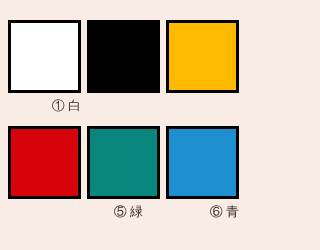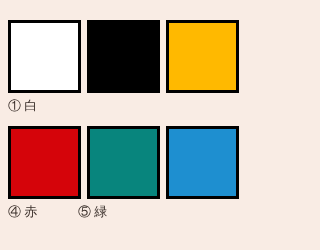--- a/index.html
+++ b/index.html
@@ -1,27 +1,27 @@
 <!DOCTYPE html>
 <html><head>
 <meta charset="utf-8">
 <style>
   html,body{margin:0;padding:0;}
   body{width:250px;height:250px;background:#f9ece4;overflow:hidden;
        font-family:"Liberation Serif",serif;}
   .grid{position:absolute;left:0;top:0;width:250px;height:250px;}
   .swatch{position:absolute;box-sizing:border-box;border:3px solid #000;}
-  .label{position:absolute;text-align:left;color:#3a2f2a;font-size:13px;white-space:nowrap;}
+  .label{position:absolute;text-align:right;color:#3a2f2a;font-size:13px;white-space:nowrap;}
 </style>
 </head>
 <body>
 
 <div class="grid">
     <div class="swatch" style="left: 8px; top: 20.4px; width: 73px; height: 73px; background: rgb(255, 255, 255);"></div>
     <div class="label" style="left: 8px; top: 97.4px; width: 73px;">① 白</div>
     <div class="swatch" style="left: 86.5px; top: 20.4px; width: 73px; height: 73px; background: rgb(0, 0, 0);"></div>
     <div class="swatch" style="left: 166px; top: 20.4px; width: 73px; height: 73px; background: rgb(255, 185, 0);"></div>
     <div class="swatch" style="left: 8px; top: 126.3px; width: 73px; height: 73px; background: rgb(213, 4, 10);"></div>
-    <div class="label" style="left: 8px; top: 203.3px; width: 73px;">④ 赤</div>
     <div class="swatch" style="left: 86.5px; top: 126.3px; width: 73px; height: 73px; background: rgb(8, 133, 125);"></div>
-    <div class="label" style="left: 78px; top: 203.3px; width: 73px;">⑤ 緑</div>
+    <div class="label" style="left: 70px; top: 203.3px; width: 73px;">⑤ 緑</div>
     <div class="swatch" style="left: 166px; top: 126.3px; width: 73px; height: 73px; background: rgb(30, 143, 208);"></div>
+    <div class="label" style="left: 166px; top: 203.3px; width: 73px;">⑥ 青</div>
   </div>
 
 </body></html>

